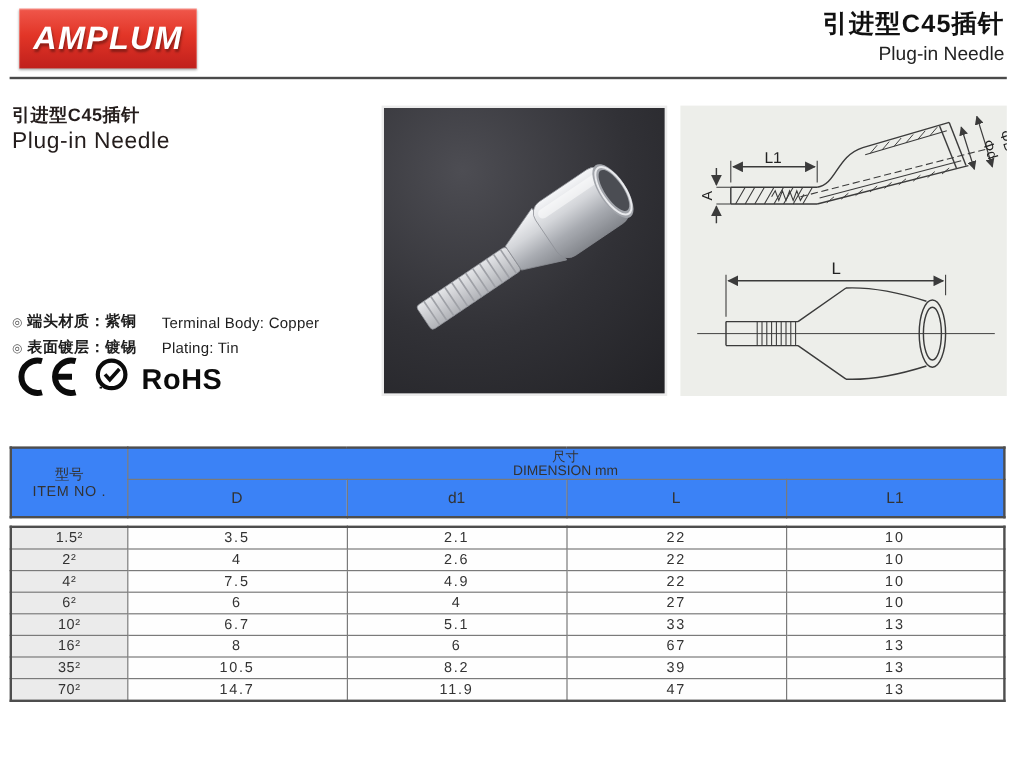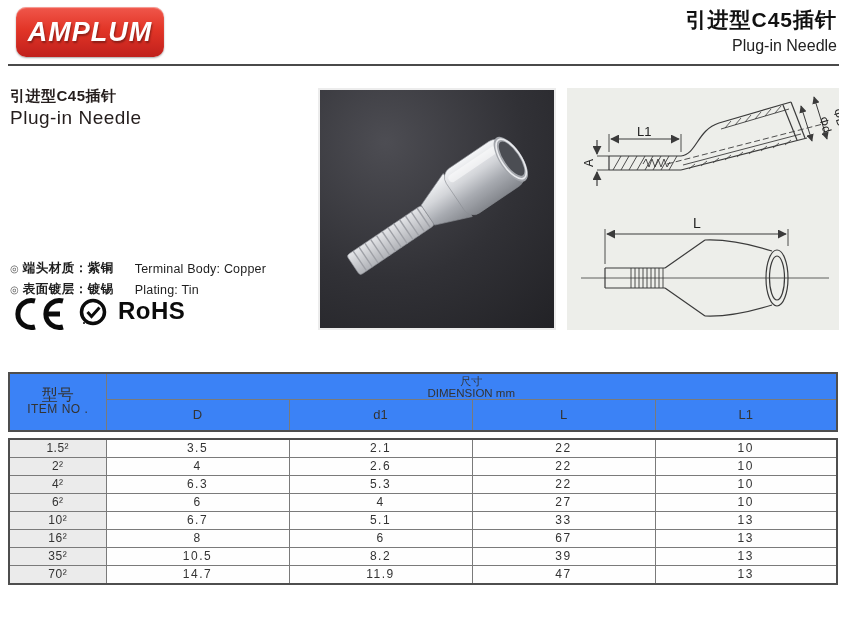--- a/index.html
+++ b/index.html
@@ -1,57 +1,57 @@
 <!DOCTYPE html>
 <html><head>
 <meta charset="utf-8">
 <style>
   html,body{margin:0;padding:0;background:#ffffff;}
   body{font-family:"Liberation Sans", sans-serif; color:#2b2b2b;}
   #page{position:relative;width:843px;height:642px;background:#fff;overflow:hidden;}
 
   
-  .logo{position:absolute;left:16px;top:7px;width:148px;height:50px;border-radius:10px;
+  .logo{position:absolute;left:16px;top:7px;width:148px;height:50px;border-radius:0;
     background:linear-gradient(180deg,#f0574b 0%,#e23527 45%,#c0201c 100%);
     box-shadow:0 1px 2px rgba(0,0,0,.35), inset 0 1px 1px rgba(255,255,255,.45);
     display:flex;align-items:center;justify-content:center;}
   .logo span{color:#fff;font-style:italic;font-weight:bold;font-size:27px;letter-spacing:1px;
     text-shadow:1px 2px 2px rgba(0,0,0,.35);}
   .head-titles{position:absolute;right:6px;top:6px;text-align:right;}
   .head-title-zh{font-size:21px;font-weight:bold;color:#111;letter-spacing:1px;}
   .head-title-en{font-size:16px;color:#222;margin-top:3px;}
   .rule{position:absolute;top:64px;left:8px;right:4px;border-top:2px solid #4a4a4a;}
 
   
   .prod-title{position:absolute;left:10px;top:87px;}
   .prod-title-zh{font-size:15px;font-weight:bold;color:#241d1c;letter-spacing:.5px;}
   .prod-title-en{font-size:19px;color:#241d1c;margin-top:1px;letter-spacing:.5px;}
   .specs{position:absolute;left:10px;top:258px;font-size:12.5px;color:#1e1e1e;}
   .spec-line{display:flex;align-items:center;height:21px;}
   .spec-bullet{font-size:10px;color:#555;margin-right:4px;}
   .spec-zh{width:112px;font-weight:bold;letter-spacing:.5px;}
   .spec-en{letter-spacing:.2px;}
-  .certs{position:absolute;left:10px;top:297px;display:flex;gap:9px;}
+  .certs{position:absolute;left:10px;top:297px;display:flex;align-items:center;gap:9px;}
   .rohs{font-size:24px;font-weight:bold;color:#0b0b0b;letter-spacing:.5px;}
 
   
   .photo{position:absolute;left:318px;top:88px;width:238px;height:242px;
     background:radial-gradient(circle at 28% 22%, #4d4d53 0%, #313136 55%, #222226 100%);
     border:2px solid #ececec;box-sizing:border-box;}
 
   
   .diagram{position:absolute;left:567px;top:88px;width:272px;height:242px;background:#edeeea;}
 
   
   table{border-collapse:collapse;table-layout:fixed;}
   .tbl{position:absolute;left:8px;width:828px;border:2px solid #4e4e4e;}
   .tbl td{border:1px solid #7a7a7a;text-align:center;padding:0;color:#333;}
   .tbl-hdr{top:372px;}
   .tbl-hdr td{background:#3b82f6;}
-  .hdr-item-zh{font-size:16px;line-height:14px;}
+  .hdr-item-zh{font-size:12px;line-height:14px;}
   .hdr-item-en{font-size:12px;line-height:14px;letter-spacing:.5px;}
   .hdr-dim-zh{font-size:11px;line-height:12px;}
   .hdr-dim-en{font-size:11.5px;line-height:12px;}
   .hdr-col{font-size:13px;height:30px;line-height:30px;}
   .row-dim{height:25px;vertical-align:middle;}
   .tbl-body{top:438px;}
   .tbl-body td{height:17px;line-height:17px;font-size:12px;letter-spacing:1.5px;background:#fefefe;}
   .tbl-body td.item{background:#ebebeb;letter-spacing:.5px;}
 </style>
 </head>
@@ -248,22 +248,22 @@
         </tr>
     <tr>
           <td class="item">2²</td>
           <td>4</td>
           <td>2.6</td>
           <td>22</td>
           <td>10</td>
         </tr>
     <tr>
           <td class="item">4²</td>
-          <td>6.3</td>
-          <td>5.3</td>
+          <td>7.5</td>
+          <td>4.9</td>
           <td>22</td>
           <td>10</td>
         </tr>
     <tr>
           <td class="item">6²</td>
           <td>6</td>
           <td>4</td>
           <td>27</td>
           <td>10</td>
         </tr>

